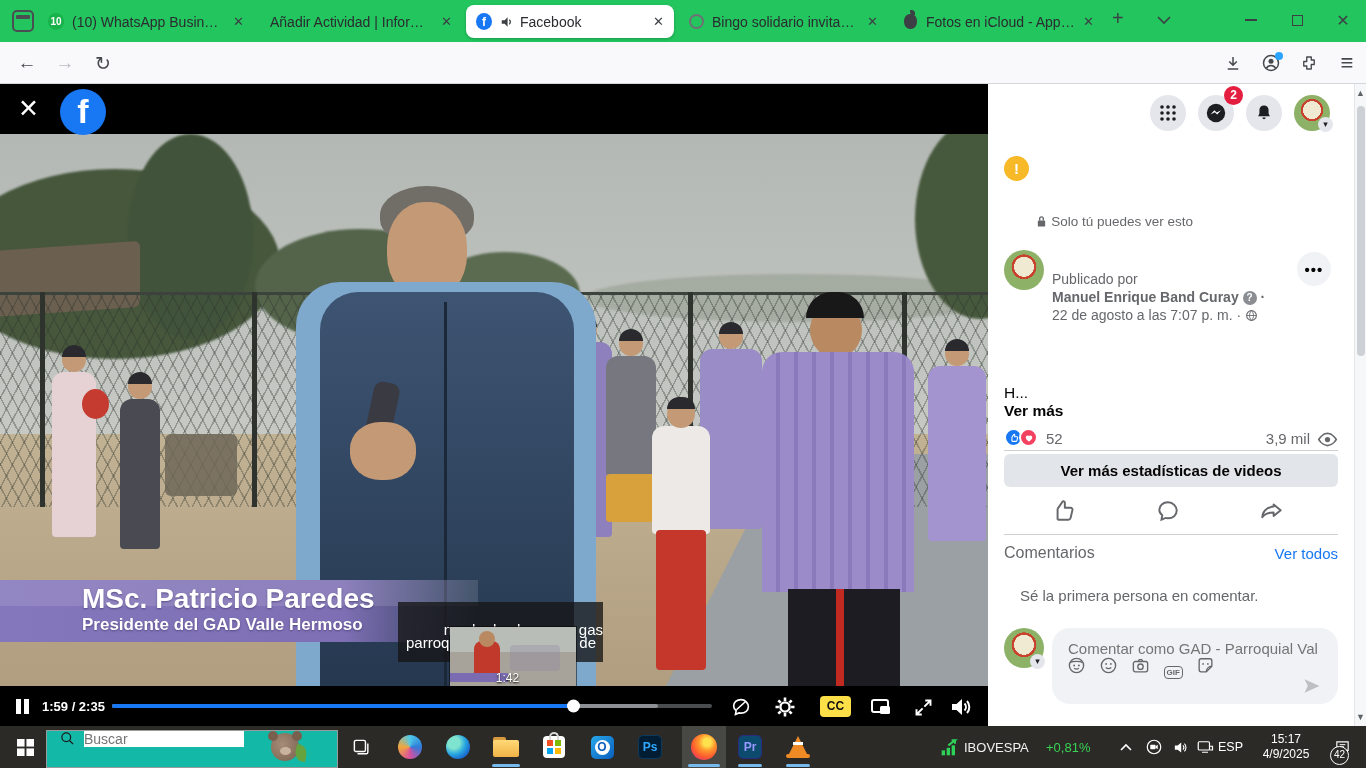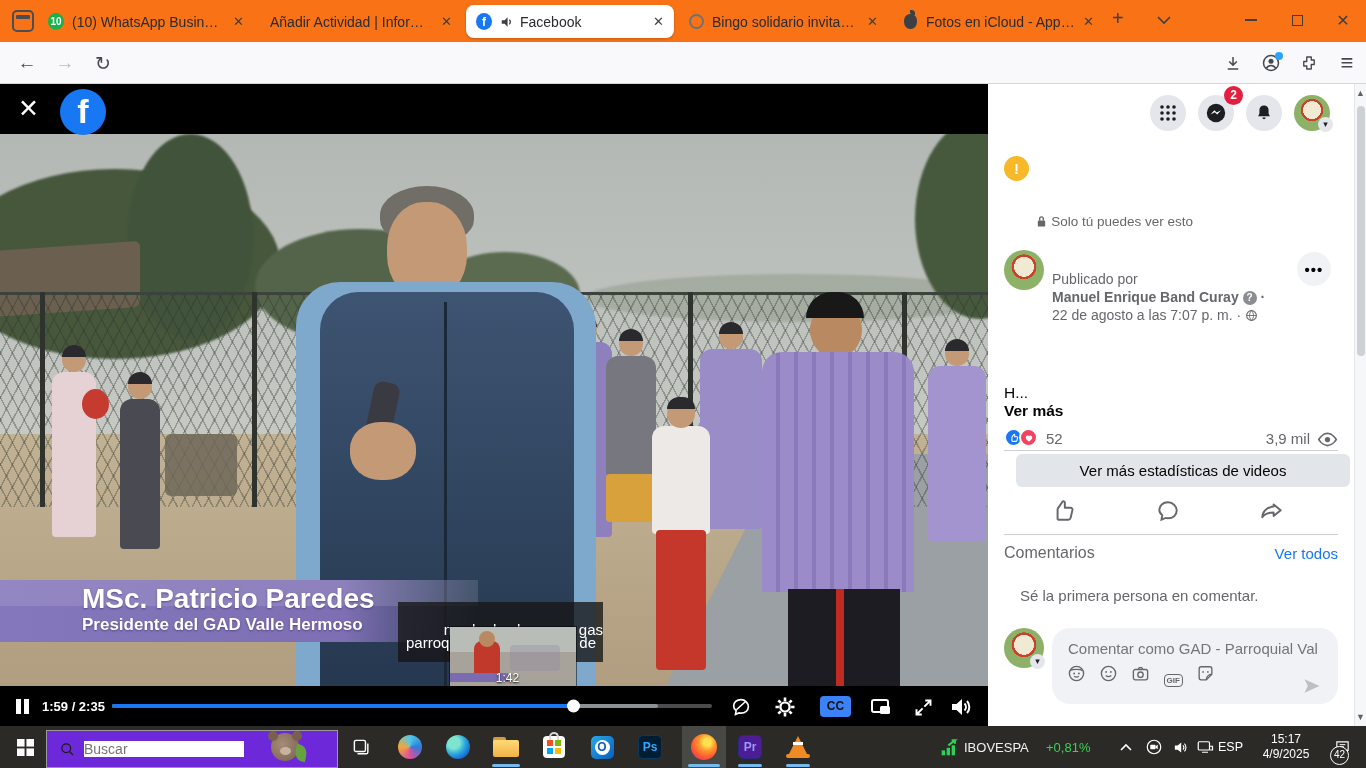--- a/index.html
+++ b/index.html
@@ -1,21 +1,21 @@
 <!DOCTYPE html>
 <html><head>
 <meta charset="utf-8">
 <style>
   *{margin:0;padding:0;box-sizing:border-box}
   html,body{width:1366px;height:768px;overflow:hidden;font-family:"Liberation Sans",sans-serif;background:#000}
   #screen{position:relative;width:1366px;height:768px;background:#fff}
   .abs{position:absolute}
 
   
-  #tabstrip{position:absolute;left:0;top:0;width:1366px;height:42px;background:#f97316}
+  #tabstrip{position:absolute;left:0;top:0;width:1366px;height:42px;background:#22c55e}
   .tab{position:absolute;top:5px;height:33px;border-radius:8px;display:flex;align-items:center;color:#2b2b30;font-size:14px;white-space:nowrap;overflow:hidden}
   .tab.active{background:#fff;box-shadow:0 1px 3px rgba(0,0,0,.22)}
   .tab .title{overflow:hidden;text-overflow:ellipsis;flex:1}
   .tab .close{font-size:13px;color:#3c3f43;margin:0 10px 0 8px}
   .fav{width:16px;height:16px;margin:0 8px 0 10px;flex:0 0 auto;display:flex;align-items:center;justify-content:center}
   .wa-badge{width:17px;height:17px;border-radius:50%;background:#17b24a;color:#fff;font-size:10px;font-weight:bold;display:flex;align-items:center;justify-content:center}
   .fb-circ{width:17px;height:17px;border-radius:50%;background:#1877f2;color:#fff;font-weight:bold;font-size:12px;display:flex;align-items:center;justify-content:center}
   .knot{width:15px;height:15px;border:2.5px solid #6e7075;border-radius:50%}
   .apple{width:13px;height:15px;background:#3c3f43;border-radius:45% 45% 48% 48%;position:relative}
   .apple::after{content:'';position:absolute;left:6px;top:-4px;width:5px;height:5px;background:#3c3f43;border-radius:0 70% 0 70%}
@@ -51,34 +51,34 @@
   #progplay::after{content:'';position:absolute;right:-6px;top:50%;transform:translateY(-50%);width:13px;height:13px;border-radius:50%;background:#fff}
   .vctl{position:absolute;top:8px;width:26px;height:26px;display:flex;align-items:center;justify-content:center}
 
   
   #fbpane{position:absolute;left:988px;top:84px;width:366px;height:642px;background:#fff;font-size:15px;color:#050505}
   .circbtn{position:absolute;width:36px;height:36px;border-radius:50%;background:#e4e6eb;display:flex;align-items:center;justify-content:center}
   .fb-sec{color:#65676b}
   .divider{position:absolute;left:16px;width:334px;height:1px;background:#ced0d4}
   .avatar{border-radius:50%;background:radial-gradient(circle at 50% 42%,#f0ead2 0 32%,#c8422e 33% 40%,#8db167 41% 100%);position:absolute}
   .chip{width:19px;height:19px;border-radius:50%;border:2px solid #fff;display:flex;align-items:center;justify-content:center;position:absolute;top:0}
-  #statsbtn{position:absolute;left:28px;top:370px;width:334px;height:33px;background:#e2e5e9;border-radius:6px;text-align:center;line-height:33px;font-weight:normal;font-size:15px}
+  #statsbtn{position:absolute;left:16px;top:370px;width:334px;height:33px;background:#e2e5e9;border-radius:6px;text-align:center;line-height:33px;font-weight:bold;font-size:15px}
   #composer{position:absolute;left:64px;top:544px;width:286px;height:76px;background:#f0f2f5;border-radius:18px}
   #composer input{border:0;background:transparent;outline:none;font-size:15px;color:#65676b;width:250px;margin:12px 0 0 16px;font-family:"Liberation Sans",sans-serif}
   .cico{display:inline-flex;margin-right:9px;color:#64676b}
   .gifbox{font-size:8px;font-weight:bold;color:#64676b;border:1.6px solid #64676b;border-radius:4px;padding:1px 2px}
 
   
   #scrollbar{position:absolute;left:1354px;top:84px;width:12px;height:642px;background:#f6f7f8;border-left:1px solid #e4e5e7;color:#5f6368}
   #sb-thumb{position:absolute;left:2px;top:22px;width:8px;height:250px;background:#cdd0d4;border-radius:4px}
 
   
   #taskbar{position:absolute;left:0;top:726px;width:1366px;height:42px;background:#2b2a27;color:#fff}
   .tb{position:absolute;top:0;height:42px;display:flex;align-items:center;justify-content:center}
-  #tb-search{position:absolute;left:46px;top:4px;width:292px;height:38px;background:#6d28d9;border:1px solid #9a9a9a;display:flex;align-items:center;overflow:visible}
+  #tb-search{position:absolute;left:46px;top:4px;width:292px;height:38px;background:#14b8a6;border:1px solid #9a9a9a;display:flex;align-items:flex-start;overflow:visible}
   #tb-search input{border:0;outline:none;font-size:14px;color:#1b1b1b;width:160px;font-family:"Liberation Sans",sans-serif}
   .underl{position:absolute;bottom:1px;height:3px;background:#76b9ed;border-radius:2px}
   .appsq{border-radius:5px;display:flex;align-items:center;justify-content:center;font-weight:bold;font-size:12px}
   #tb-clock{position:absolute;left:1250px;top:6px;width:72px;text-align:center;font-size:12px;line-height:15px;color:#fff}
   .traytxt{font-size:13px}
 </style>
 </head>
 <body>
 
 <div id="screen">
@@ -280,21 +280,21 @@
           </svg>
       </div>
       <div class="vctl" style="left:772px">
         <svg width="24" height="24" viewBox="0 0 24 24">
             <circle cx="12" cy="12" r="4.6" stroke="#fff" stroke-width="2.4" fill="none"></circle>
             <g stroke="#fff" stroke-width="2.6">
               <path d="M12 2.5v3.4M12 18.1v3.4M2.5 12h3.4M18.1 12h3.4M5.3 5.3l2.4 2.4M16.3 16.3l2.4 2.4M18.7 5.3l-2.4 2.4M7.7 16.3l-2.4 2.4"></path>
             </g>
           </svg>
       </div>
-      <div class="abs" style="left:820px;top:10px;width:31px;height:21px;background:#3b82f6;border-radius:4px;color:#111;font-weight:bold;font-size:12px;text-align:center;line-height:21px">CC</div>
+      <div class="abs" style="left:820px;top:10px;width:31px;height:21px;background:#fde047;border-radius:4px;color:#111;font-weight:bold;font-size:12px;text-align:center;line-height:21px">CC</div>
       <div class="vctl" style="left:868px">
         <svg width="24" height="24" viewBox="0 0 24 24">
             <rect x="3" y="5" width="16" height="12" rx="2" stroke="#fff" stroke-width="2" fill="none"></rect>
             <rect x="11" y="11" width="10" height="8" rx="1.5" fill="#fff"></rect>
           </svg>
       </div>
       <div class="vctl" style="left:910px">
         <svg width="21" height="21" viewBox="0 0 24 24" stroke="#fff" stroke-width="2.2" fill="none">
             <path d="M14 4h6v6M20 4l-7 7M10 20H4v-6M4 20l7-7"></path>
           </svg>
@@ -405,21 +405,21 @@
 
     <div class="divider" style="top:450px"></div>
     <div class="abs fb-sec" style="left:16px;top:460px;font-size:16px">Comentarios</div>
     <div class="abs" style="right:16px;top:461px;color:#1877f2;font-size:15px">Ver todos</div>
     <div class="abs fb-sec" style="left:32px;top:503px">Sé la primera persona en comentar.</div>
 
     <div class="avatar" style="left:16px;top:544px;width:40px;height:40px"></div>
     <div class="abs" style="left:42px;top:570px;width:15px;height:15px;border-radius:50%;background:#e4e6eb;color:#1c1e21;font-size:9px;text-align:center;line-height:14px">▾</div>
     <div id="composer">
       <input placeholder="Comentar como GAD - Parroquial Vall..." style="">
-      <div class="abs" style="left:15px;top:36px">
+      <div class="abs" style="left:15px;top:28px">
         <span class="cico">
             <svg width="19" height="19" viewBox="0 0 24 24">
               <circle cx="12" cy="12" r="9" stroke="#64676b" stroke-width="1.7" fill="none"></circle>
               <path d="M4.5 8c2.5-1.5 12-1.5 15 0" stroke="#64676b" stroke-width="1.7" fill="none"></path>
               <circle cx="9" cy="12" r="1.2" fill="#64676b"></circle>
               <circle cx="15" cy="12" r="1.2" fill="#64676b"></circle>
               <path d="M9 15.5c1.8 1.4 4.2 1.4 6 0" stroke="#64676b" stroke-width="1.5" fill="none"></path>
             </svg>
           </span>
         <span class="cico">
@@ -518,21 +518,21 @@
     </div>
     <div class="tb" style="left:630px;width:40px">
       <div class="appsq" style="width:24px;height:24px;background:#001d34;border:1px solid #0b3a5c;color:#31a8ff">Ps</div>
     </div>
     <div class="abs" style="left:682px;top:0;width:44px;height:42px;background:rgba(255,255,255,.14)"></div>
     <div class="tb" style="left:682px;width:44px">
       <div style="width:26px;height:26px;border-radius:50%;background:radial-gradient(circle at 62% 32%,#ffe14d 0 16%,#ff9a2e 34%,#ff5b2e 62%,#d7307a 88%)"></div>
     </div>
     <div class="underl" style="left:688px;width:32px"></div>
     <div class="tb" style="left:730px;width:40px">
-      <div class="appsq" style="width:24px;height:24px;background:#4c1d95;border:1px solid #2a2a80;color:#9999ff">Pr</div>
+      <div class="appsq" style="width:24px;height:24px;background:#0c4a6e;border:1px solid #2a2a80;color:#9999ff">Pr</div>
     </div>
     <div class="underl" style="left:738px;width:24px"></div>
     <div class="tb" style="left:778px;width:40px">
       <div style="position:relative;width:24px;height:22px">
         <div class="abs" style="left:3px;top:0;width:0;height:0;border-left:9px solid transparent;border-right:9px solid transparent;border-bottom:18px solid #f08a24"></div>
         <div class="abs" style="left:7px;top:6px;width:10px;height:3px;background:#fff"></div>
         <div class="abs" style="left:0;top:18px;width:24px;height:4px;background:#f08a24;border-radius:2px"></div>
       </div>
     </div>
     <div class="underl" style="left:786px;width:24px"></div>

